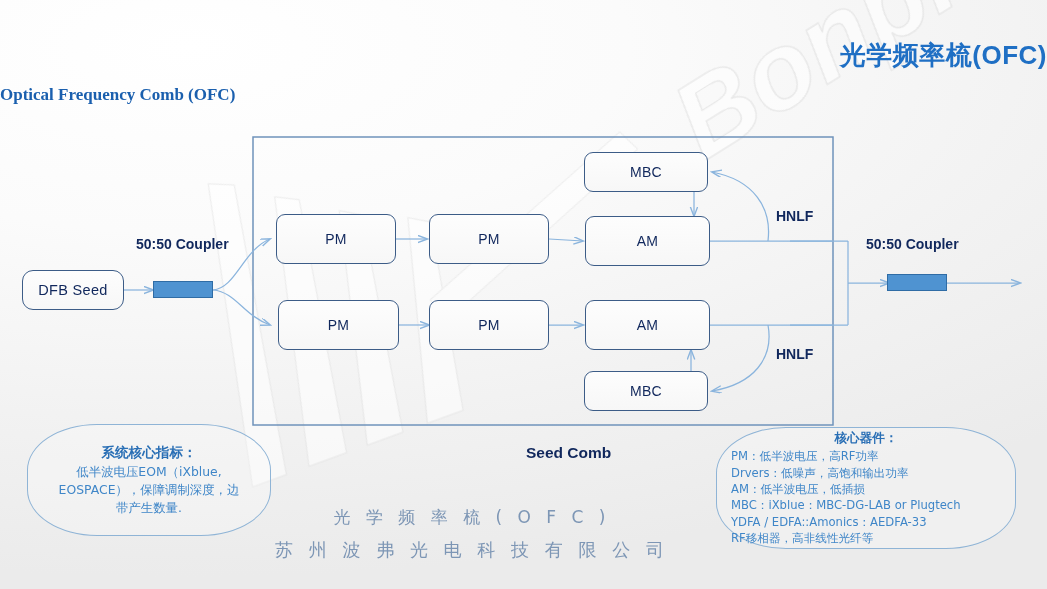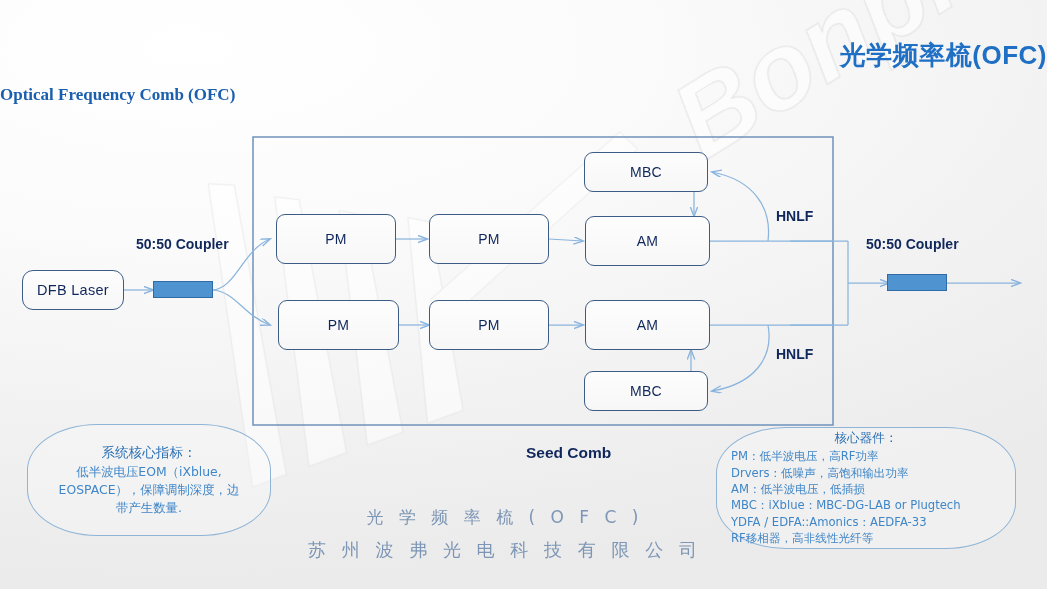--- a/index.html
+++ b/index.html
@@ -110,21 +110,21 @@
     border: 1.6px solid #8fb4d6;
     border-radius: 70px / 46px;
     background: rgba(255,255,255,0.24);
     color: #3f86c8;
     z-index: 4;
     display: flex;
     flex-direction: column;
     justify-content: center;
   }
   .callout .c-head {
-    font-weight: normal;
+    font-weight: bold;
     color: #2a6fb5;
   }
   #callout-left {
     left: 27px; top: 424px;
     width: 244px; height: 112px;
     text-align: center;
     font-family: "DejaVu Sans", sans-serif;
     font-size: 12.4px;
     line-height: 1.45;
     padding: 0 16px;
@@ -144,21 +144,20 @@
   
   .footer-line {
     position: absolute;
     left: 0;
     width: 944px;
     text-align: center;
     color: #7d96b5;
     font-family: "DejaVu Sans", sans-serif;
     letter-spacing: 5px;
     z-index: 4;
-    padding-left: 33px;
   }
   #footer-product { top: 506px; font-size: 17px; }
   #footer-company { top: 538px; font-size: 18px; }
 </style>
 </head>
 <body>
 
 <div id="slide">
 
   <svg id="watermark" viewBox="0 0 1047 589">
@@ -223,21 +222,21 @@
       <line x1="790" y1="241" x2="848" y2="241"></line>
       <line x1="790" y1="325" x2="848" y2="325"></line>
       <line x1="848" y1="241" x2="848" y2="325"></line>
       <line x1="848" y1="283" x2="889" y2="283" marker-end="url(#ah)"></line>
 
       <line x1="946" y1="283" x2="1020" y2="283" marker-end="url(#ah)"></line>
     </g>
   </svg>
 
   <div class="node laser" style="left:22px; top:270px; width:102px; height:40px;">
-    <span>DFB Laser</span>
+    <span>DFB Seed</span>
   </div>
 
   <div class="coupler-bar" style="left:153px; top:281px; width:60px; height:17px;"></div>
   <div class="lbl" style="left:136px; top:236px;">50:50 Coupler</div>
 
   <div class="node" style="left:276px; top:214px; width:120px; height:50px;">
     <span>PM</span>
   </div>
   <div class="node" style="left:429px; top:214px; width:120px; height:50px;">
     <span>PM</span>

